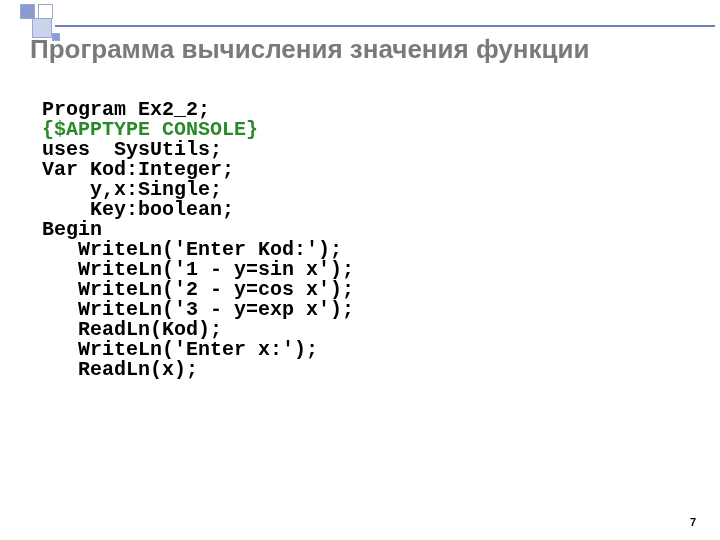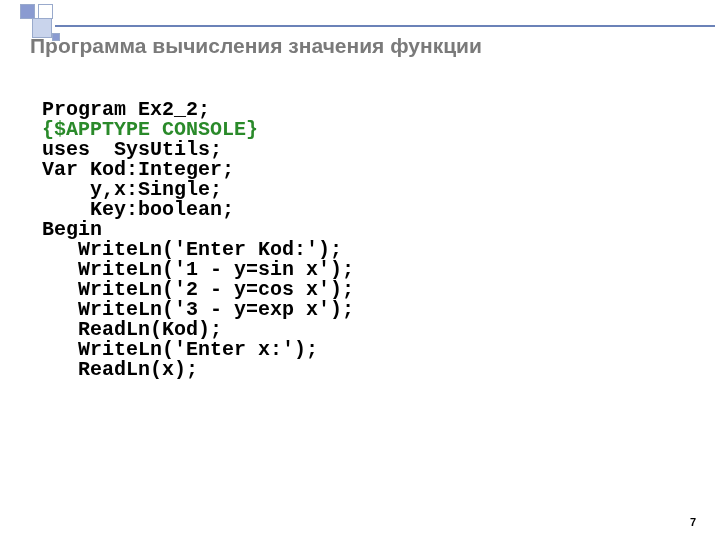--- a/index.html
+++ b/index.html
@@ -31,21 +31,21 @@
     left: 55px;
     top: 25px;
     width: 660px;
     height: 2px;
     background: #6b82b8;
   }
   .title {
     position: absolute;
     top: 34px;
     left: 30px;
-    font-size: 21px;
+    font-size: 26px;
     font-weight: bold;
     color: #7a7a7a;
   }
   .code {
     position: absolute;
     top: 80px;
     left: 42px;
     font-family: "Courier New", monospace;
     font-size: 20px;
     font-weight: bold;

